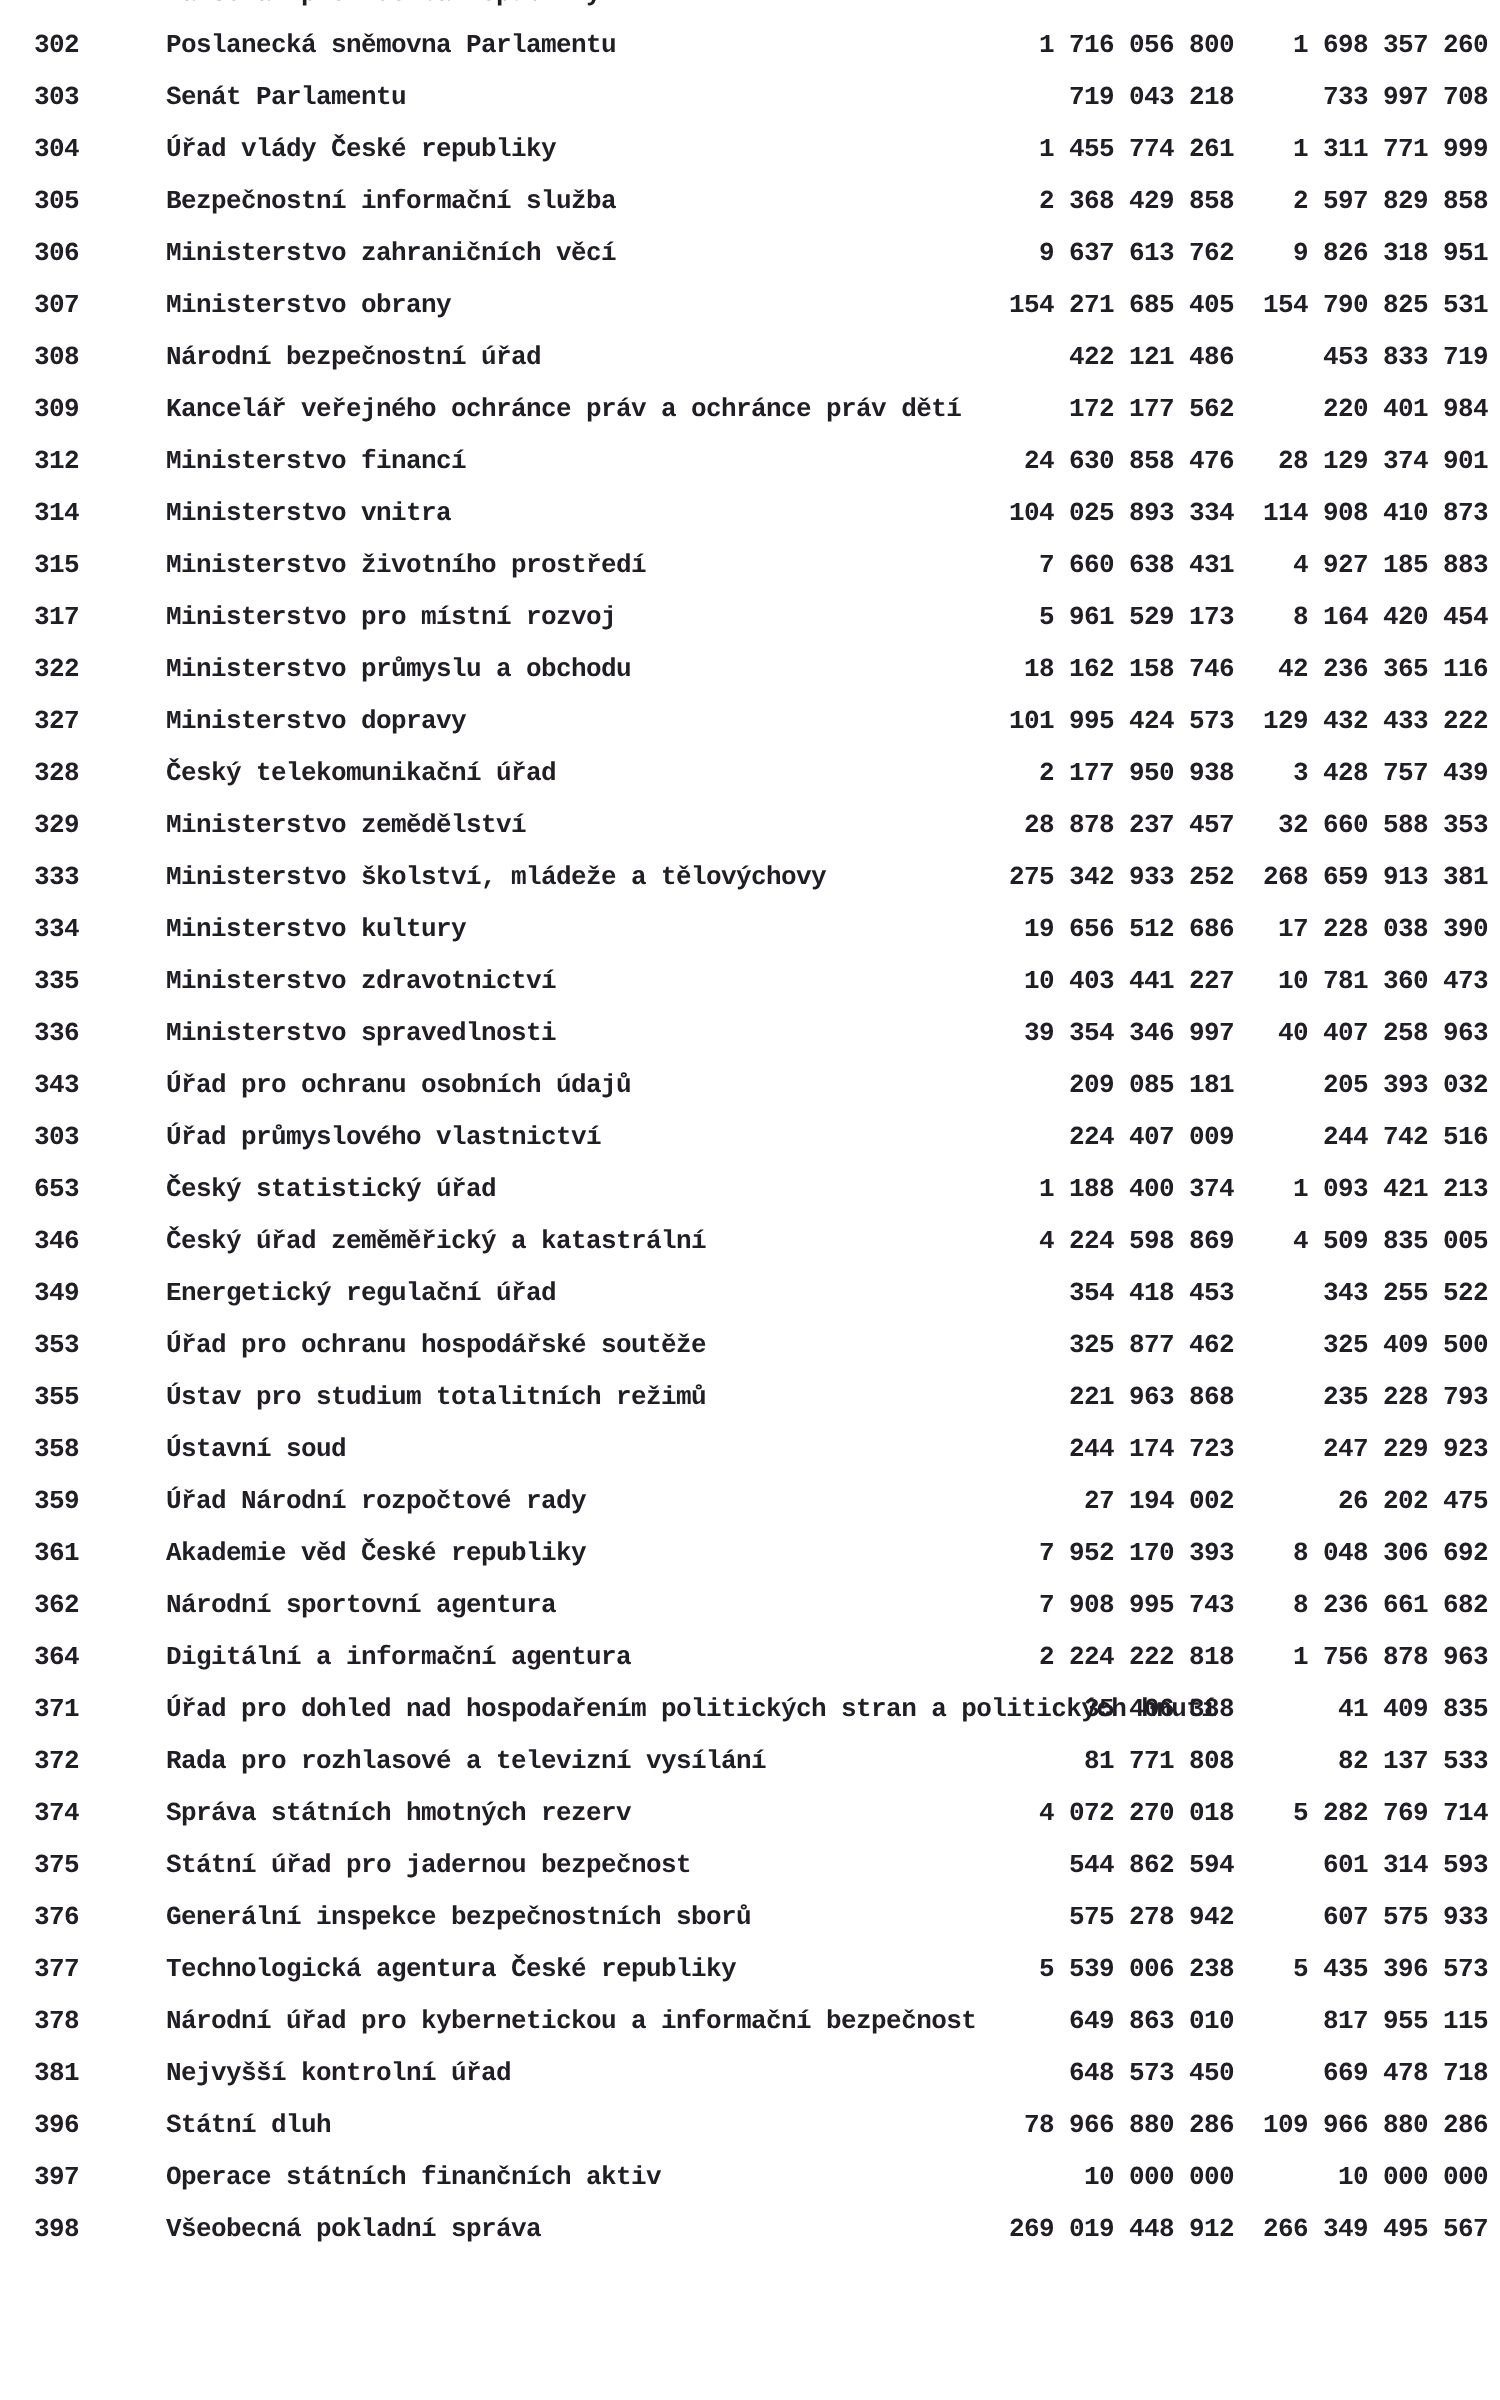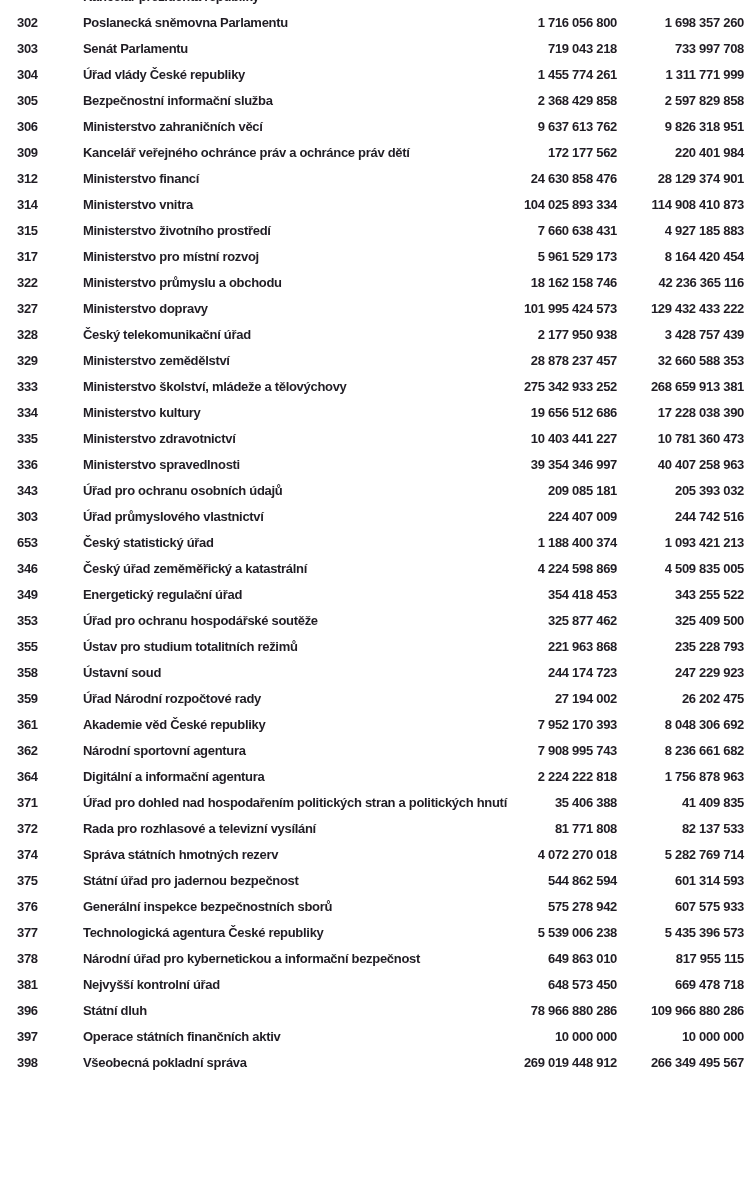--- a/index.html
+++ b/index.html
@@ -22,20 +22,21 @@
     left: 0;
     width: 750px;
   }
   .row {
     position: relative;
     height: 26px;
     line-height: 26px;
     font-size: 13px;
     letter-spacing: -0.3px;
     white-space: nowrap;
+    font-family: Liberation Mono, monospace;
   }
   .cell {
     position: absolute;
     top: 0;
     height: 26px;
     white-space: nowrap;
   }
   .cell.num  { left: 17px; }
   .cell.name { left: 83px; }
   .cell.v1   { right: 133px; text-align: right; }
@@ -75,20 +76,32 @@
       <span class="cell v1">2 368 429 858</span>
       <span class="cell v2">2 597 829 858</span>
     </div>
     <div class="row">
       <span class="cell num">306</span>
       <span class="cell name">Ministerstvo zahraničních věcí</span>
       <span class="cell v1">9 637 613 762</span>
       <span class="cell v2">9 826 318 951</span>
     </div>
     <div class="row">
+      <span class="cell num">307</span>
+      <span class="cell name">Ministerstvo obrany</span>
+      <span class="cell v1">154 271 685 405</span>
+      <span class="cell v2">154 790 825 531</span>
+    </div>
+    <div class="row">
+      <span class="cell num">308</span>
+      <span class="cell name">Národní bezpečnostní úřad</span>
+      <span class="cell v1">422 121 486</span>
+      <span class="cell v2">453 833 719</span>
+    </div>
+    <div class="row">
       <span class="cell num">309</span>
       <span class="cell name">Kancelář veřejného ochránce práv a ochránce práv dětí</span>
       <span class="cell v1">172 177 562</span>
       <span class="cell v2">220 401 984</span>
     </div>
     <div class="row">
       <span class="cell num">312</span>
       <span class="cell name">Ministerstvo financí</span>
       <span class="cell v1">24 630 858 476</span>
       <span class="cell v2">28 129 374 901</span>

